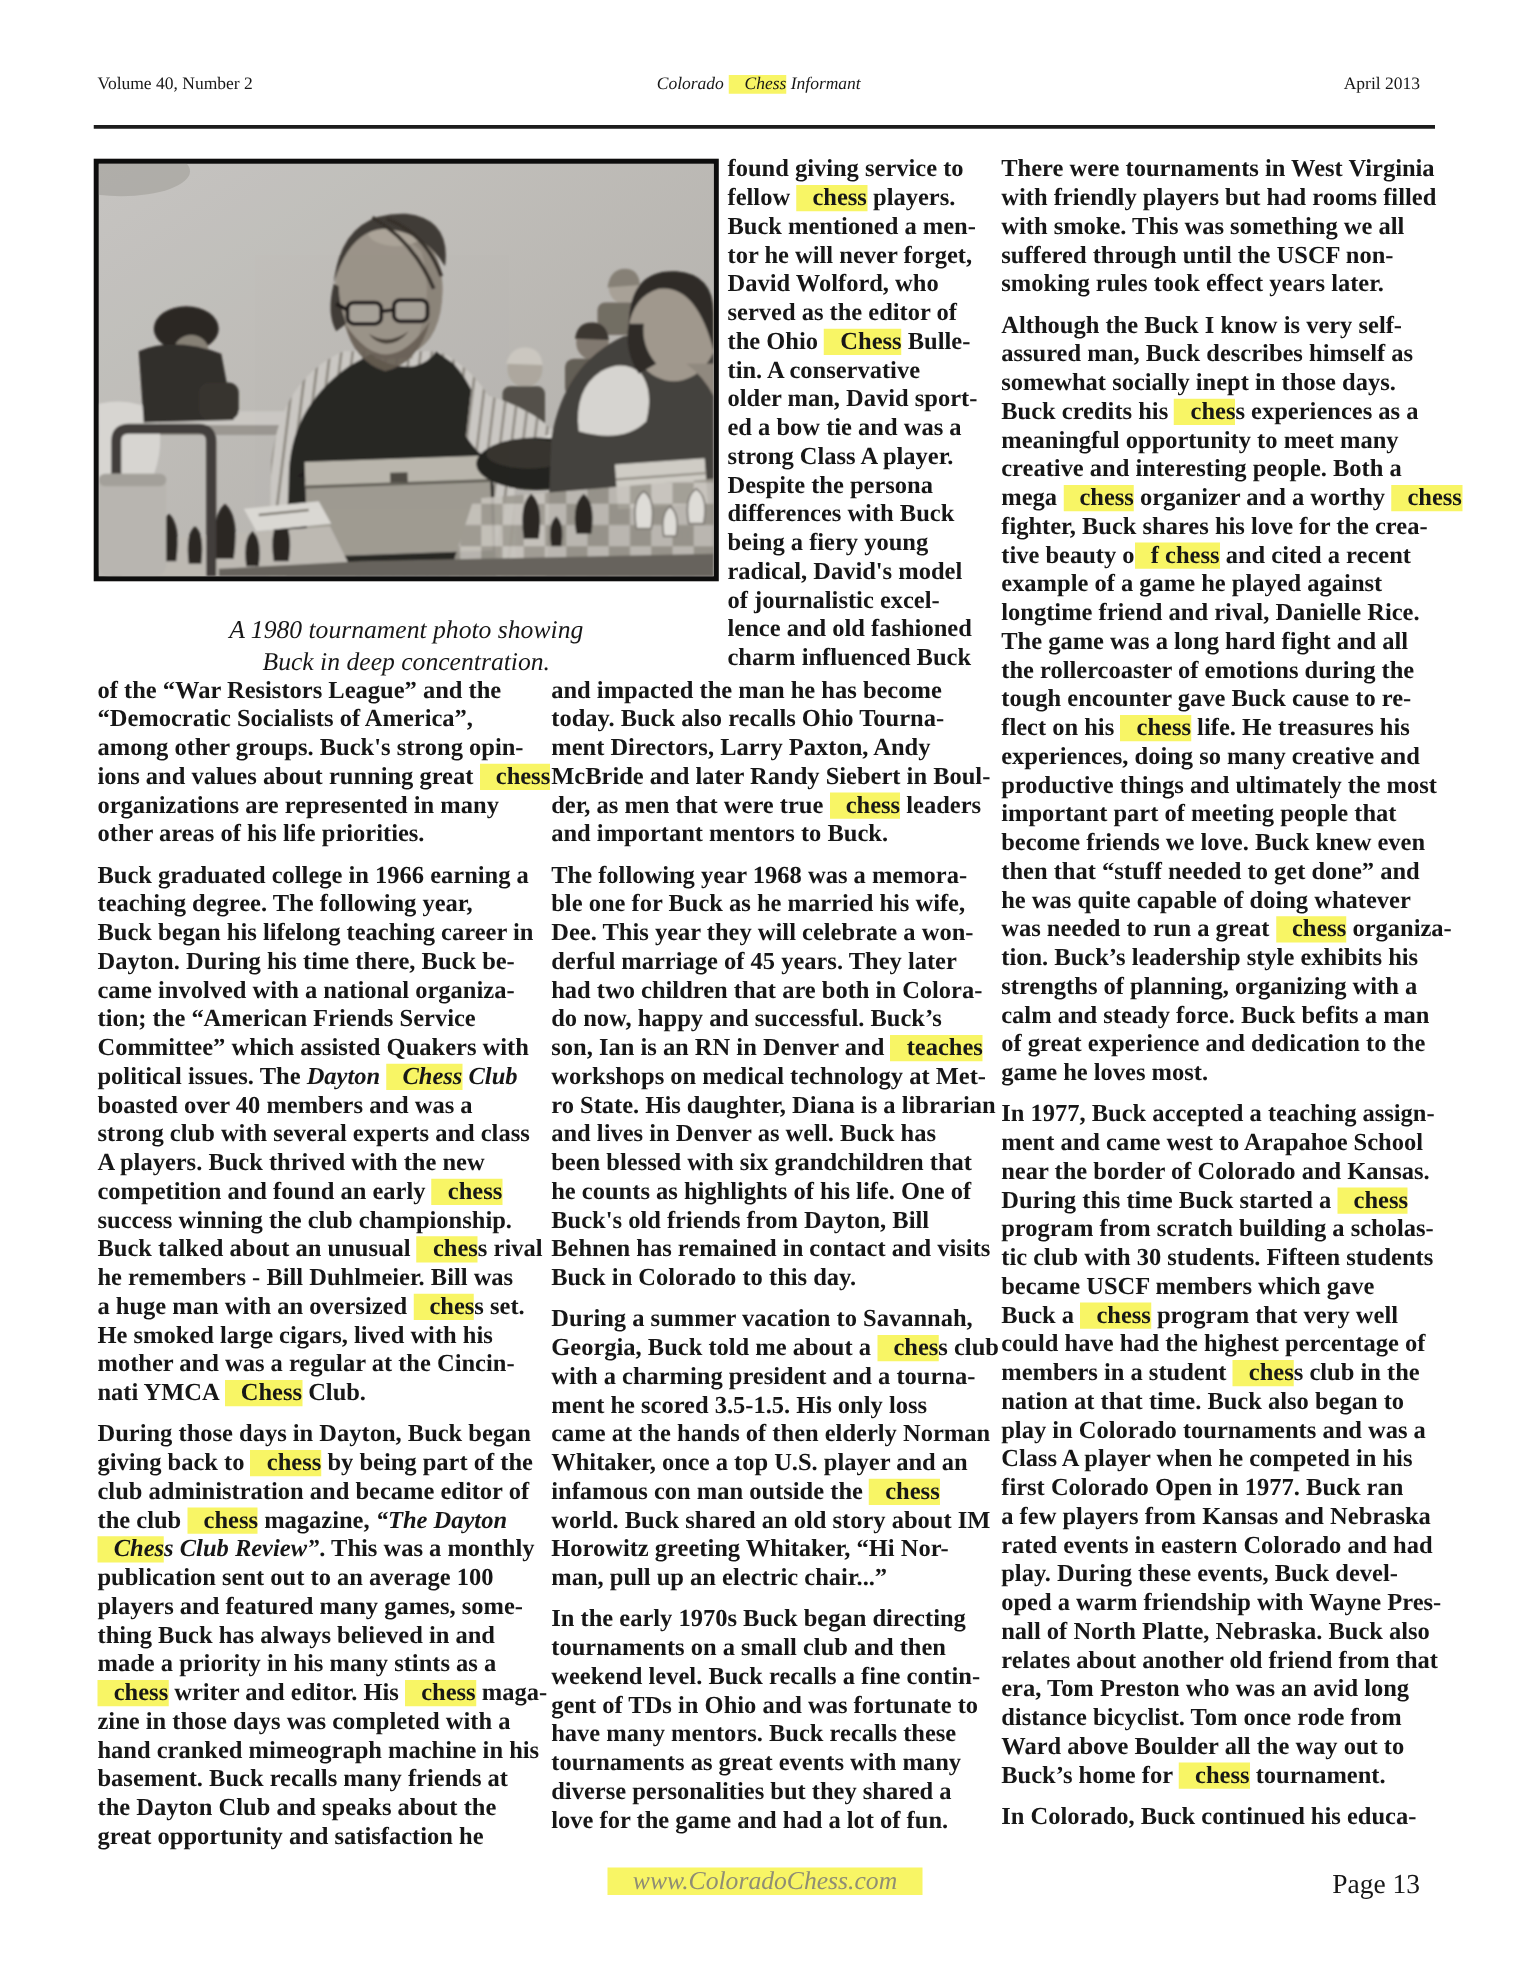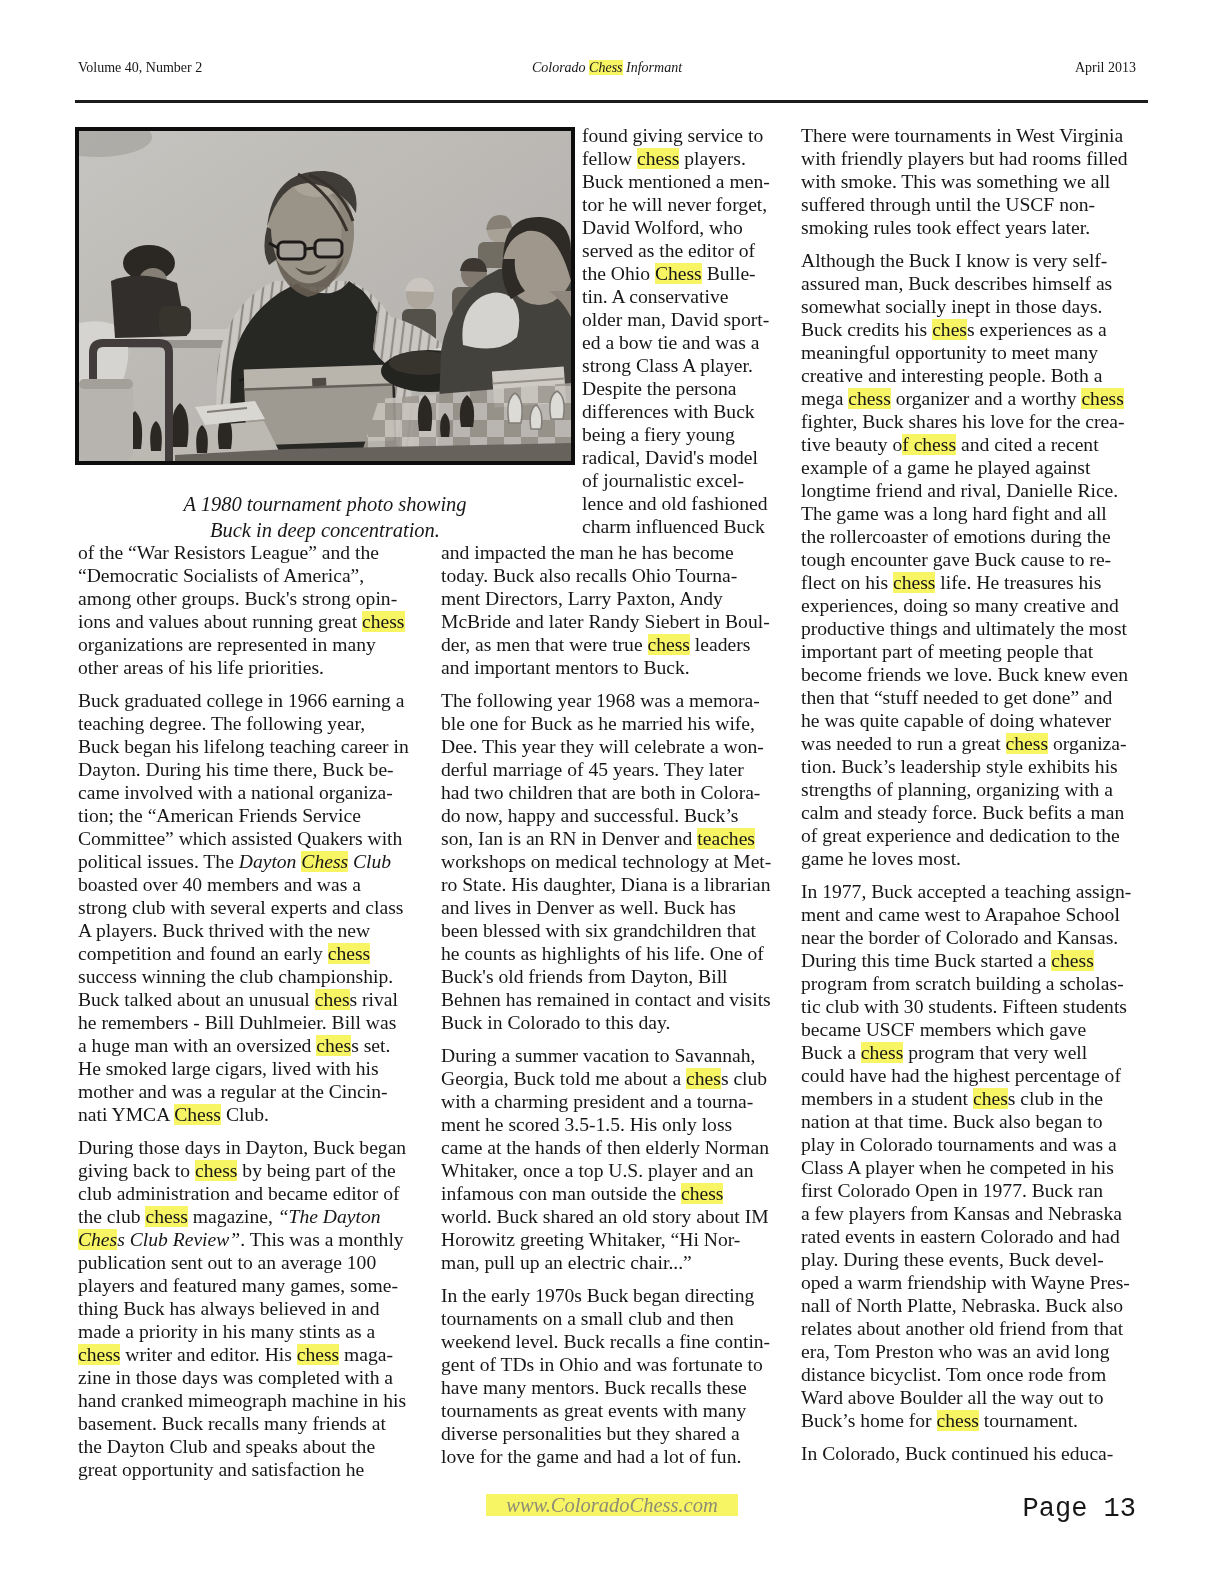--- a/index.html
+++ b/index.html
@@ -10,33 +10,33 @@
   .hdr .h-left{position:absolute;left:0;top:0;}
   .hdr .h-center{position:absolute;left:0;top:0;width:100%;text-align:center;font-style:italic;}
   .hdr .h-right{position:absolute;right:0;top:0;}
   .rule{position:absolute;left:75px;top:100px;width:1073px;height:3px;background:#1c1c1c;}
   
   .photo-frame{position:absolute;left:75px;top:127px;width:500px;height:338px;border:4px solid #0d0d0d;box-sizing:border-box;background:#c9c6c2;}
   .photo-frame svg{display:block;width:100%;height:100%;}
   .caption{position:absolute;left:75px;top:471px;width:500px;text-align:center;
            font-style:italic;font-size:20.5px;line-height:26px;margin-top:20px;}
   
-  .col{position:absolute;}
+  .col{position:absolute;font-weight:bold;}
   .col p{margin:0 0 10px 0;}
   .ln{display:block;white-space:nowrap;line-height:23px;font-size:19.6px;}
-  .hl{background:#f8f565;}
+  .hl{background:#f8f565;padding-left:13px;}
   .it{font-style:italic;}
   .col1{left:78px;top:541px;width:356px;}
   .col2top{left:582px;top:124px;width:216px;}
   .col2{left:441px;top:541px;width:356px;}
   .col3{left:801px;top:124px;width:356px;}
   
   .f-url{position:absolute;left:0;top:1494px;width:1224px;text-align:center;font-size:20.5px;}
   .f-url .site{background:#f8f565;font-style:italic;color:#8f8d74;padding:0 20px;}
-  .f-page{position:absolute;right:88px;top:1494px;font-size:27px;font-family:Liberation Mono, monospace;}
+  .f-page{position:absolute;right:88px;top:1494px;font-size:22px;}
 </style>
 </head>
 <body>
 
 <div class="page">
 
   <div class="hdr">
     <span class="h-left">Volume 40, Number 2</span>
     <span class="h-center"><span class="it">Colorado </span><span class="hl it">Chess</span><span class="it"> Informant</span></span>
     <span class="h-right">April 2013</span>

